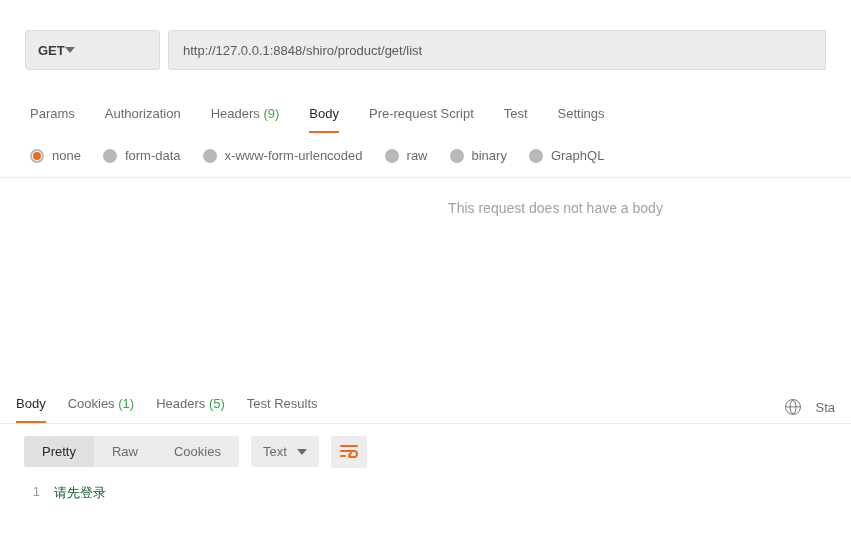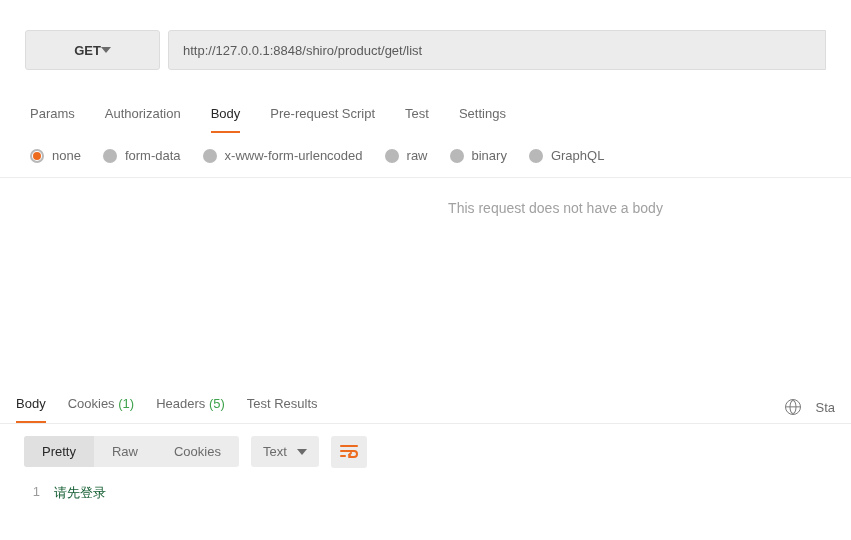--- a/index.html
+++ b/index.html
@@ -24,21 +24,21 @@
     }
     .method-select {
       width: 135px;
       height: 40px;
       background: #ececec;
       border: 1px solid #dcdcdc;
       border-radius: 3px;
       display: flex;
       align-items: center;
       padding: 0 12px;
-      justify-content: center;
+      justify-content: flex-start;
       cursor: pointer;
     }
     .method-select span {
       font-weight: 600;
       color: #3a3a3a;
       font-size: 13px;
     }
     .chevron-down {
       width: 0;
       height: 0;
@@ -267,20 +267,24 @@
     <span class="chevron-down"></span>
   </div>
   <div class="url-input">
     <span>http://127.0.0.1:8848/shiro/product/get/list</span>
   </div>
 </div>
 
 <div class="tabs">
   <div class="tab">Params</div>
   <div class="tab">Authorization</div>
+  <div class="tab">
+    <span>Headers</span>
+    <span class="count">(9)</span>
+  </div>
   <div class="tab active">Body</div>
   <div class="tab">Pre-request Script</div>
   <div class="tab">Test</div>
   <div class="tab">Settings</div>
 </div>
 
 <div class="radio-row">
   <div class="radio-item selected">
     <span class="radio-circle"></span>
     <span>none</span>

